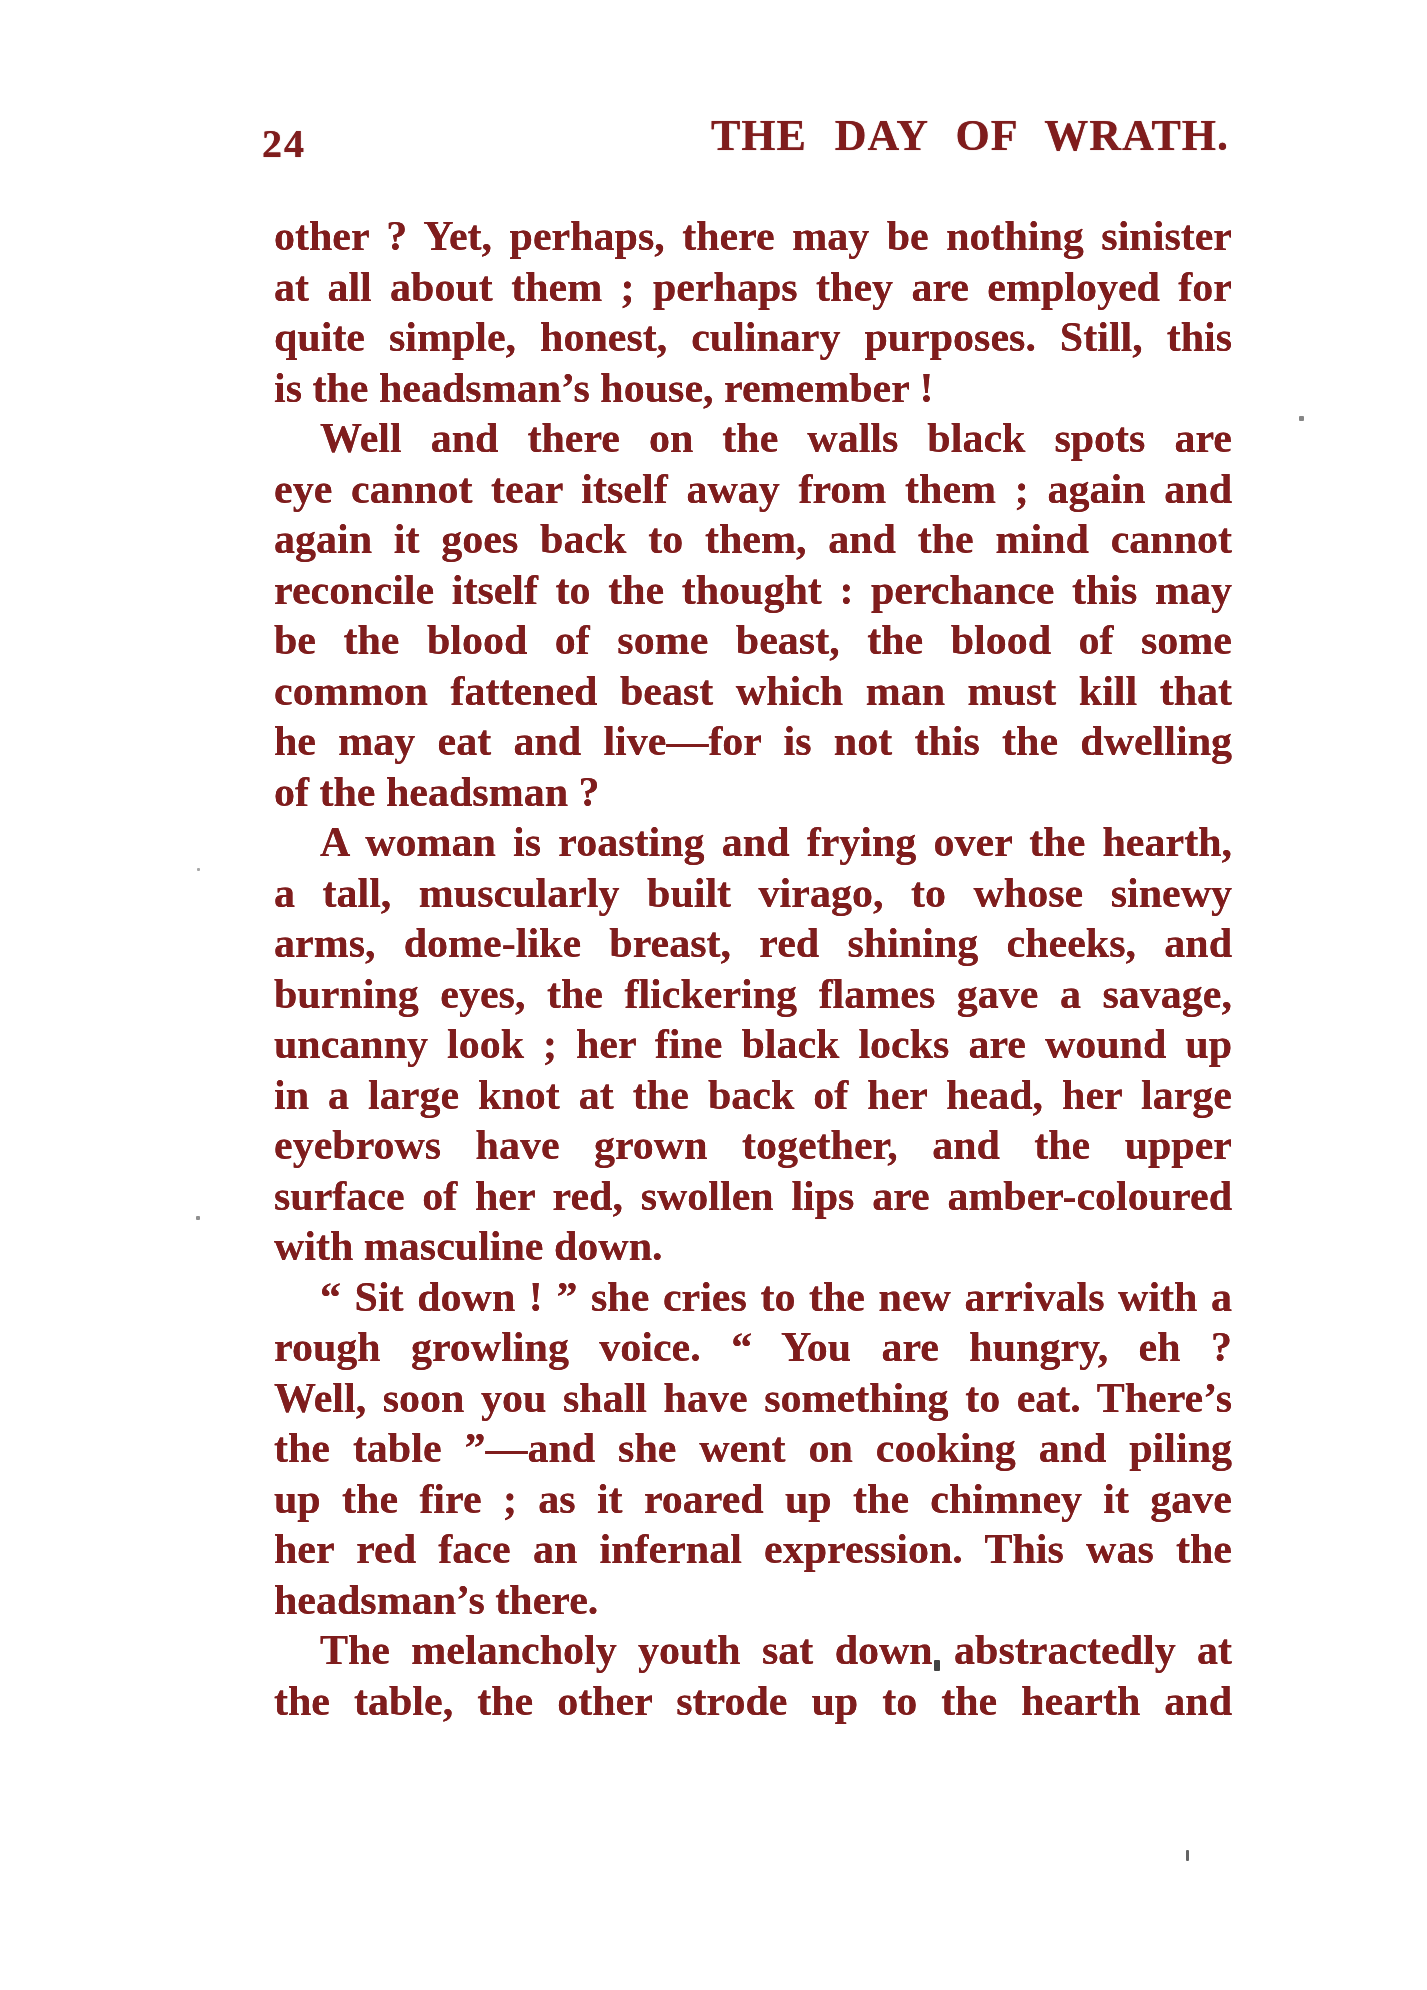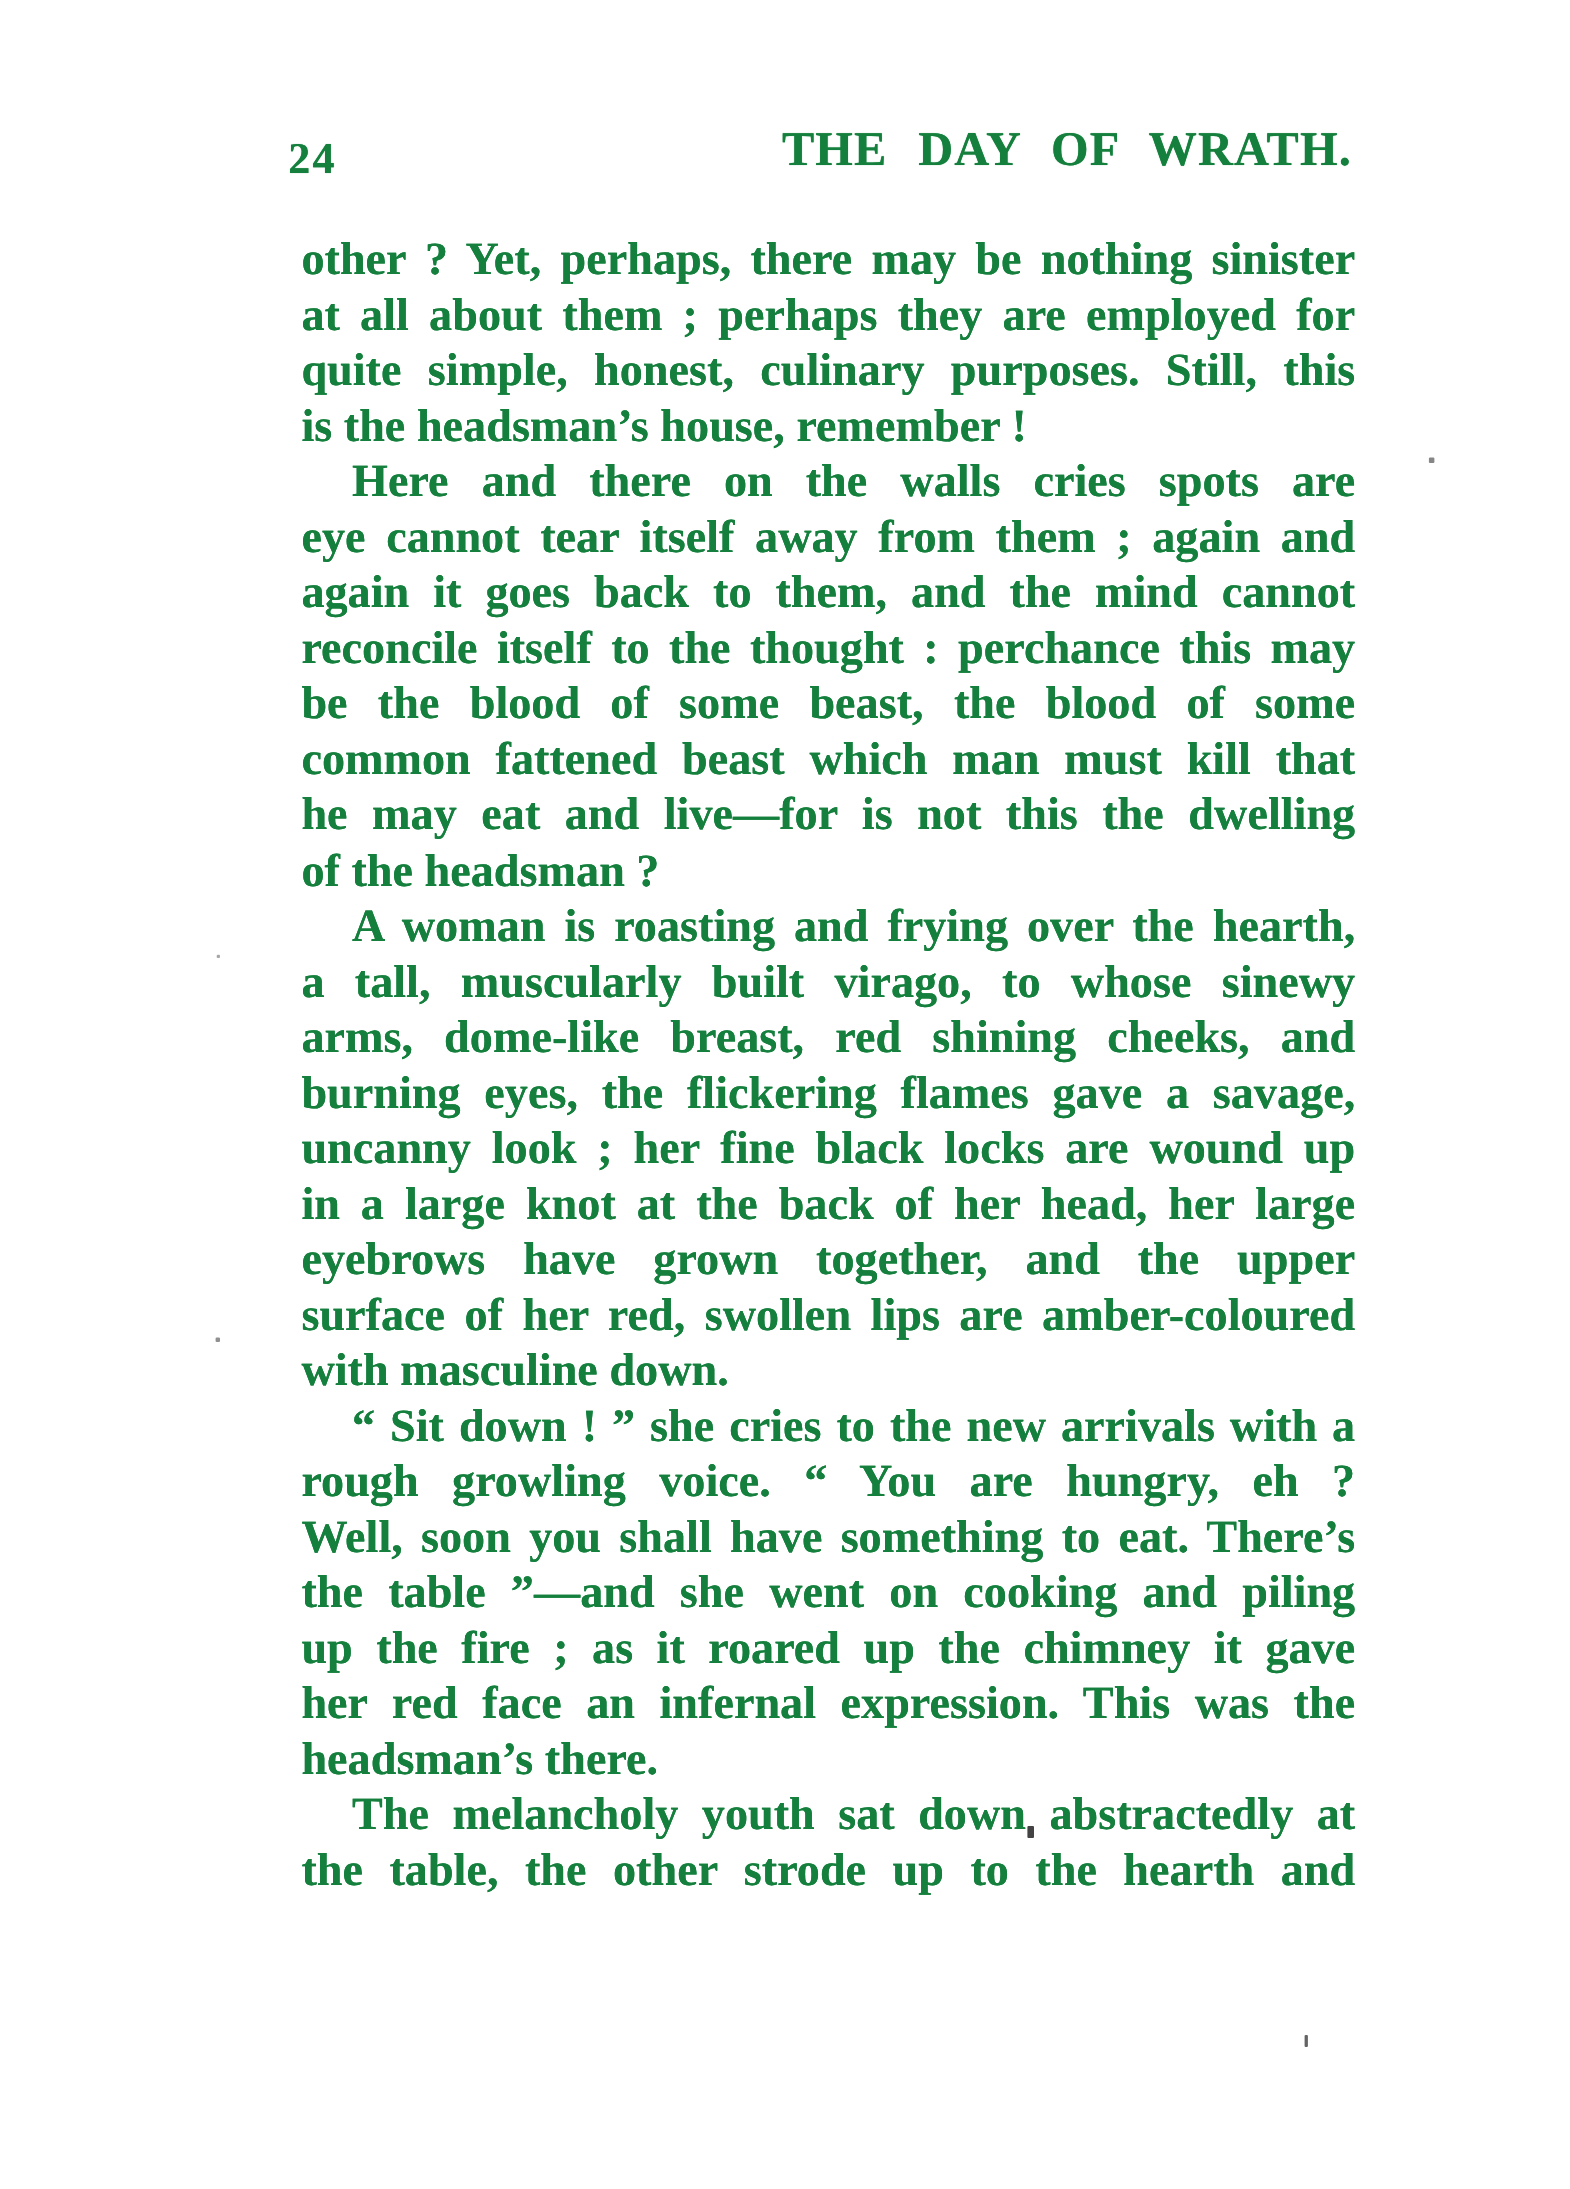--- a/index.html
+++ b/index.html
@@ -6,21 +6,21 @@
     margin: 0;
     padding: 0;
     background: #ffffff;
   }
   .page {
     position: relative;
     width: 1427px;
     height: 1990px;
     background: #ffffff;
     overflow: hidden;
-    color: #15803d;
+    color: #7f1d1d;
     font-family: "Liberation Serif", "DejaVu Serif", serif;
   }
   .page-number {
     position: absolute;
     left: 262px;
     top: 122px;
     font-size: 40px;
     line-height: 44px;
     font-weight: bold;
     letter-spacing: 2px;
@@ -69,21 +69,21 @@
 <body>
 
 <div class="page">
   <div class="page-number">24</div>
   <div class="running-title">THE DAY OF WRATH.</div>
   <div class="text-block">
       <div class="line">other ?  Yet, perhaps, there may be nothing sinister</div>
       <div class="line">at all about them ; perhaps they are employed for</div>
       <div class="line">quite simple, honest, culinary purposes.  Still, this</div>
       <div class="line flush">is the headsman’s house, remember !</div>
-      <div class="line indent">Here and there on the walls cries spots are</div>
+      <div class="line indent">Well and there on the walls black spots are</div>
       <div class="line">eye cannot tear itself away from them ; again and</div>
       <div class="line">again it goes back to them, and the mind cannot</div>
       <div class="line">reconcile itself to the thought : perchance this may</div>
       <div class="line">be the blood of some beast, the blood of some</div>
       <div class="line">common fattened beast which man must kill that</div>
       <div class="line">he may eat and live—for is not this the dwelling</div>
       <div class="line flush">of the headsman ?</div>
       <div class="line indent">A woman is roasting and frying over the hearth,</div>
       <div class="line">a tall, muscularly built virago, to whose sinewy</div>
       <div class="line">arms, dome-like breast, red shining cheeks, and</div>

